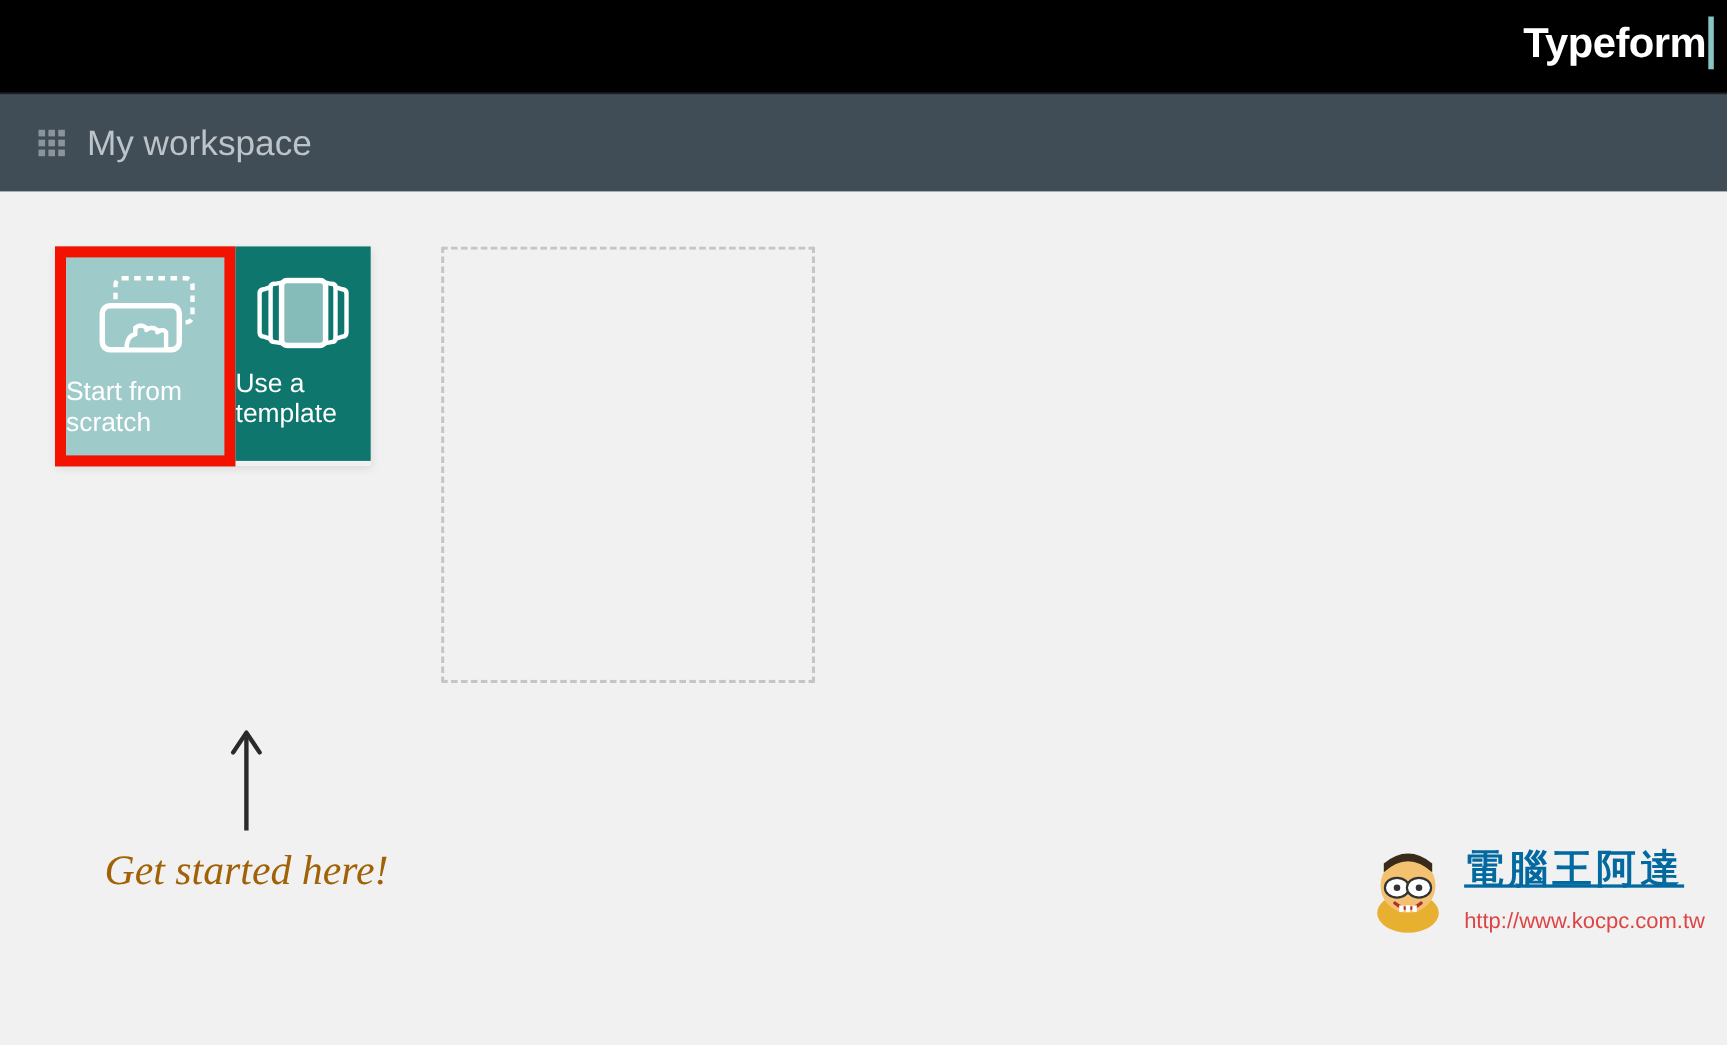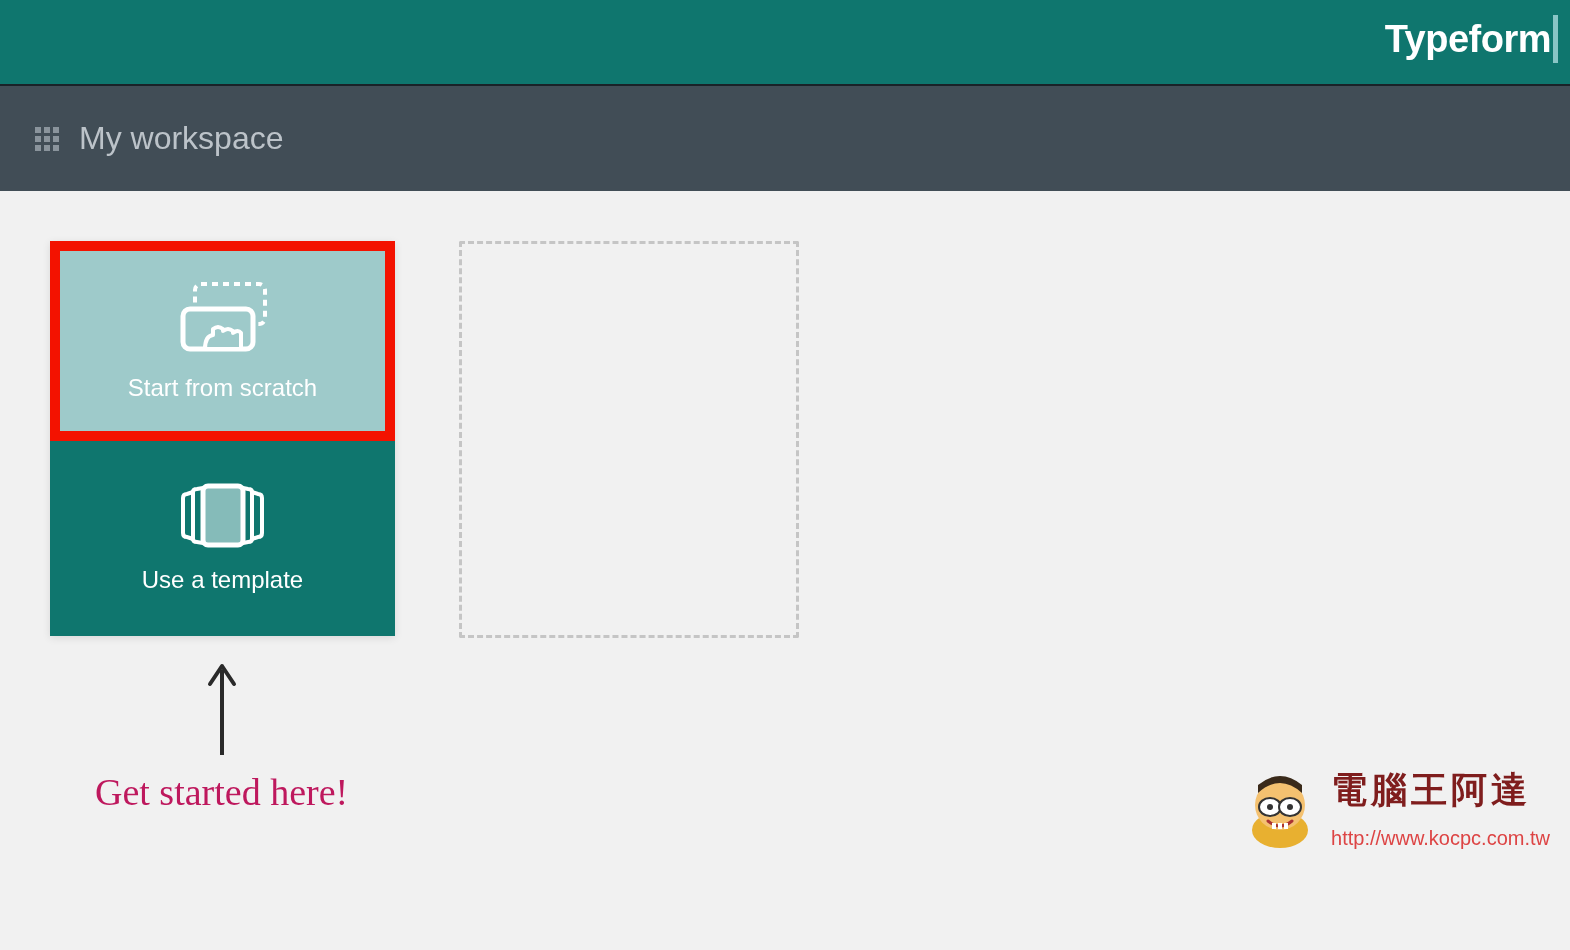--- a/index.html
+++ b/index.html
@@ -10,21 +10,21 @@
     body {
       font-family: -apple-system, BlinkMacSystemFont, 'Segoe UI', Arial, sans-serif;
       background: #f1f1f1;
       width: 1570px;
       height: 950px;
       overflow: hidden;
       position: relative;
     }
     .top-header {
       height: 86px;
-      background: #0f766e;
+      background: #000000;
       display: flex;
       align-items: center;
       justify-content: flex-end;
       padding-right: 6px;
       border-bottom: 2px solid #1a2228;
     }
     .brand {
       color: #ffffff;
       font-size: 38px;
       font-weight: 600;
@@ -34,21 +34,21 @@
     .brand-cursor {
       display: inline-block;
       width: 5px;
       height: 48px;
       background: #89c5c5;
       vertical-align: middle;
       margin-left: 2px;
       margin-bottom: 6px;
     }
     .sub-header {
-      height: 105px;
+      height: 88px;
       background: #414d56;
       display: flex;
       align-items: center;
       padding-left: 35px;
     }
     .grid-icon {
       display: inline-grid;
       grid-template-columns: repeat(3, 6px);
       grid-template-rows: repeat(3, 6px);
       gap: 3px;
@@ -65,22 +65,22 @@
       font-weight: 400;
     }
     .content {
       padding: 50px 50px;
       display: flex;
       gap: 64px;
       align-items: flex-start;
     }
     .card-stack {
       display: flex;
-      flex-direction: column;
-      width: 345px;
+      flex-direction: row;
+      width: 287px;
       box-shadow: 0 2px 8px rgba(0,0,0,0.1);
     }
     .card {
       height: 200px;
       display: flex;
       flex-direction: column;
       align-items: center;
       justify-content: center;
       cursor: pointer;
       position: relative;
@@ -122,22 +122,23 @@
       display: flex;
       flex-direction: column;
       align-items: center;
     }
     .arrow {
       width: 40px;
       height: 100px;
     }
     .annotation-text {
       font-family: 'Brush Script MT', cursive;
+      font-style: italic;
       font-size: 38px;
-      color: #be185d;
+      color: #a16207;
       margin-top: 10px;
     }
     .watermark {
       position: absolute;
       right: 20px;
       bottom: 100px;
       display: flex;
       align-items: center;
       gap: 8px;
     }
@@ -145,23 +146,24 @@
       width: 85px;
       height: 85px;
     }
     .watermark-text {
       display: flex;
       flex-direction: column;
     }
     .watermark-title {
       font-size: 36px;
       font-weight: 700;
-      color: #7f1d1d;
+      color: #0369a1;
       letter-spacing: 4px;
       font-family: 'Microsoft JhengHei', sans-serif;
+      text-decoration: underline;
     }
     .watermark-url {
       font-size: 20px;
       color: #d44;
       font-family: Arial, sans-serif;
       margin-top: 12px;
     }
   </style>
 </head>
 <body>

